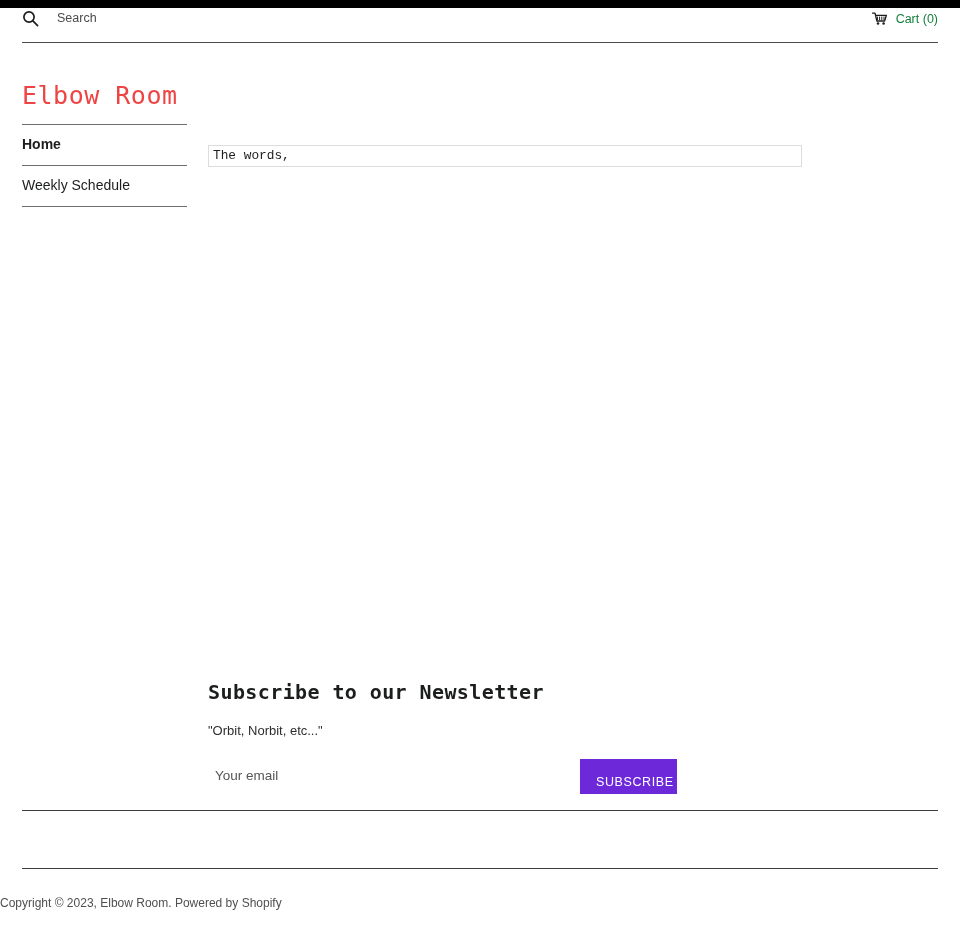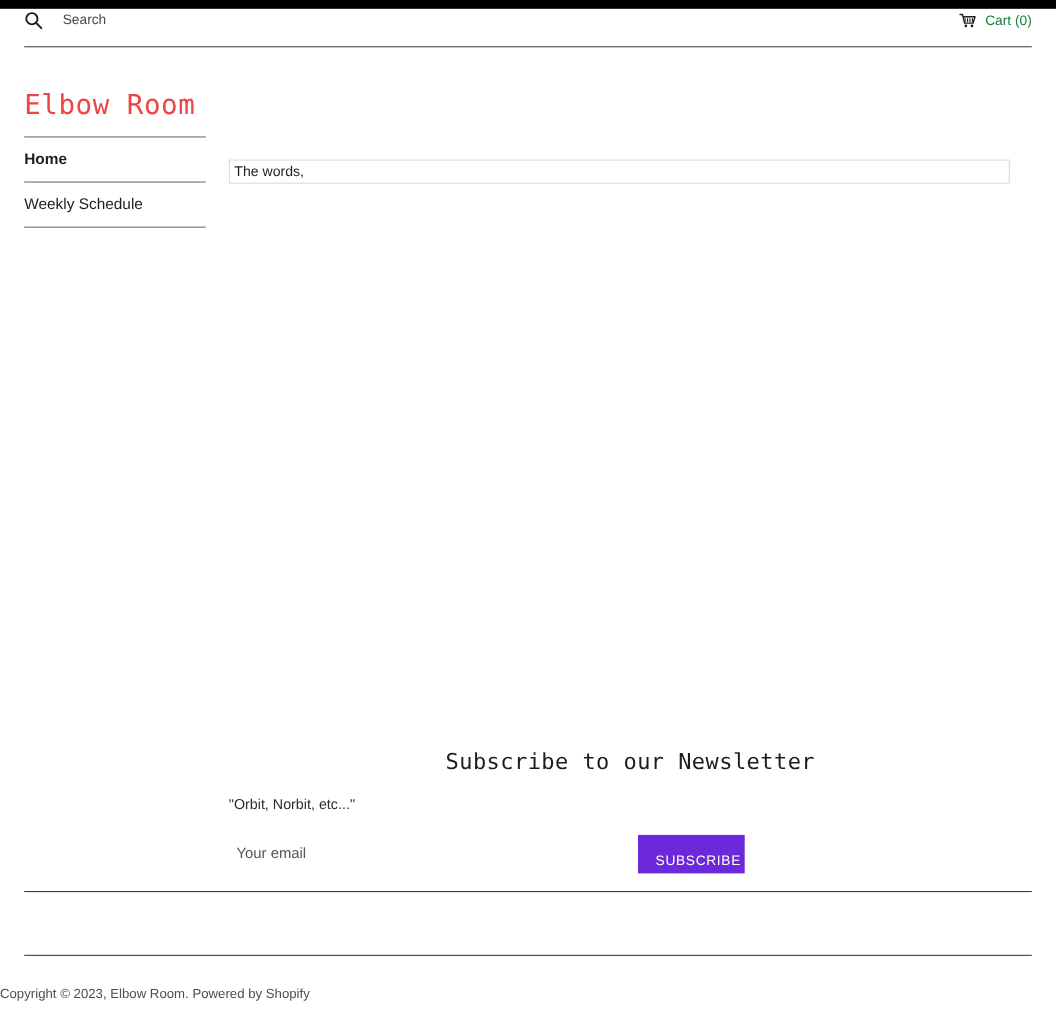--- a/index.html
+++ b/index.html
@@ -120,21 +120,22 @@
     border-top: 1px solid #6e6e6e;
     height: 0;
     width: 165px;
   }
 
   
   .main-content {
     position: absolute;
     top: 145px;
     left: 208px;
-    width: 710px;
+    width: 594px;
+    font-family: Liberation Mono, monospace;
   }
   .rte-box {
     border: 1px solid #dcdcdc;
     padding: 2px 4px 3px 4px;
     font-size: 12.8px;
     line-height: 15px;
     color: #1c1d1d;
     min-height: 15px;
     background: #ffffff;
   }
@@ -143,25 +144,24 @@
   .newsletter {
     position: absolute;
     top: 678px;
     left: 208px;
     width: 730px;
   }
   .newsletter-title {
     margin: 0;
     font-family: "DejaVu Sans Mono", "Liberation Mono", monospace;
     font-size: 20px;
-    font-weight: 400;
+    font-weight: 700;
     letter-spacing: 0.4px;
     color: #1c1d1d;
     line-height: 28px;
-    text-align: center;
   }
   .newsletter-sub {
     margin: 16px 0 0 0;
     font-size: 13px;
     color: #2e2e2e;
     line-height: 17px;
   }
   .newsletter-form {
     position: relative;
     margin-top: 20px;

